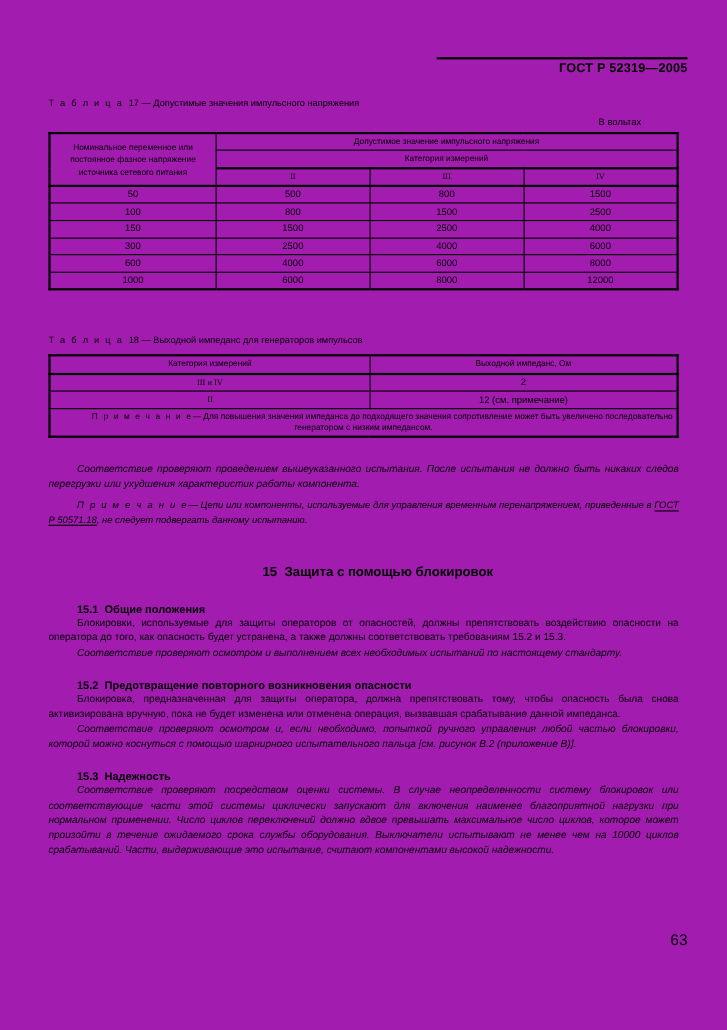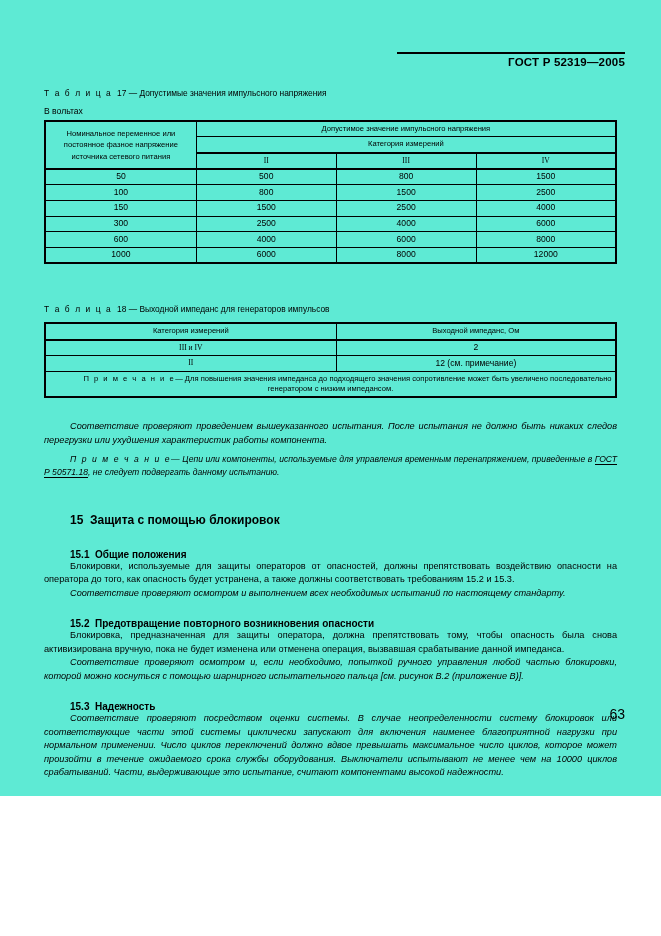--- a/index.html
+++ b/index.html
@@ -8,22 +8,22 @@
     padding: 0;
     background: #ffffff;
   }
   body {
     font-family: "Liberation Sans", sans-serif;
     color: #000000;
   }
   .page {
     position: relative;
     width: 661px;
-    height: 796px;
-    background: #5eead4;
+    height: 936px;
+    background: #a21caf;
     box-sizing: border-box;
     overflow: hidden;
   }
 
   
   .header-zone {
     position: absolute;
     top: 52px;
     left: 44px;
     right: 36px;
@@ -57,21 +57,21 @@
   .tbl-caption {
     font-size: 8.4px;
     margin: 0 0 8px 0;
     white-space: nowrap;
   }
   .sp-letters {
     letter-spacing: 1.6px;
   }
   .units-line {
     font-size: 8.6px;
-    text-align: left;
+    text-align: right;
     margin: 0 34px 4px 0;
   }
 
   
   table.gost {
     border-collapse: collapse;
     width: 100%;
     table-layout: fixed;
   }
   table.gost td,
@@ -147,21 +147,21 @@
     font-weight: bold;
     margin: 0;
     text-indent: 0;
   }
   h3.subsec {
     font-size: 10px;
     font-weight: bold;
     margin: 0;
     text-indent: 0;
   }
-  .s-h2-wrap { margin-top: 34px; padding-left: 26px; }
+  .s-h2-wrap { margin-top: 34px; padding-left: 26px; text-align: center; }
   .s-h3-wrap { margin-top: 22px; padding-left: 26px; }
   .s-h3-wrap-tight { margin-top: 18px; padding-left: 26px; }
 
   
   .folio {
     position: absolute;
     right: 36px;
     bottom: 74px;
     font-size: 14px;
     margin-top: 44px;

